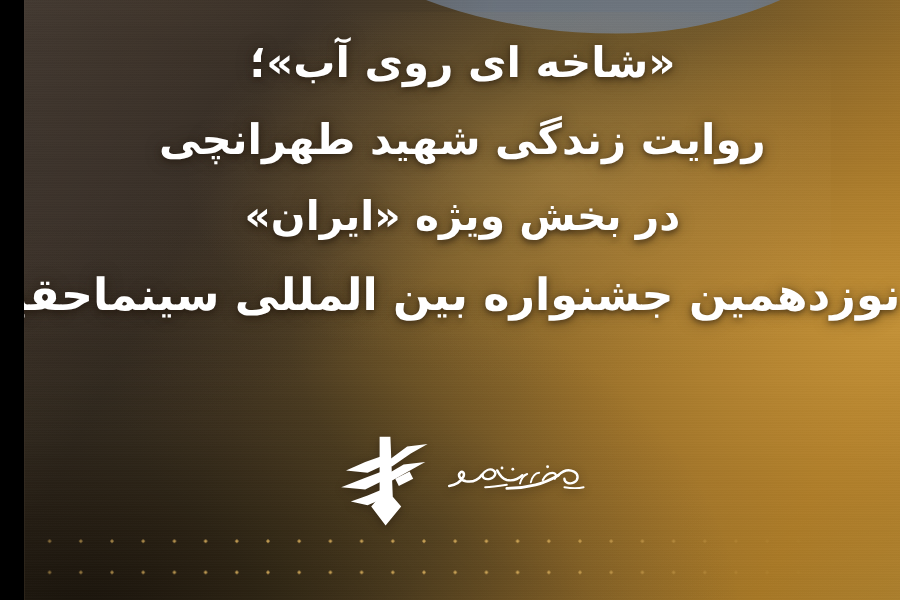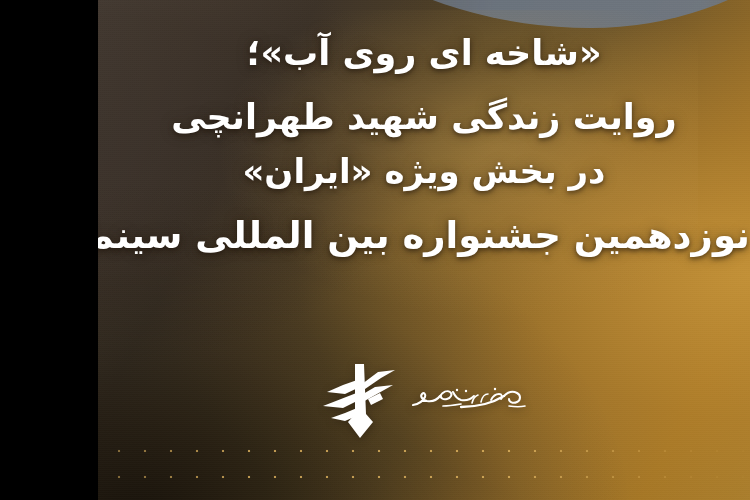--- a/index.html
+++ b/index.html
@@ -4,21 +4,21 @@
 <title>Cinema Verite Festival Banner</title>
 <style>
   html, body {
     margin: 0;
     padding: 0;
     background: #000;
   }
 
   .stage {
     position: relative;
-    width: 652px;
+    width: 730px;
     height: 500px;
     overflow: hidden;
     font-family: "DejaVu Sans", "Liberation Sans", sans-serif;
     
     background:
       radial-gradient(ellipse 120% 90% at 100% 55%,
          rgba(196,146,56,0.95) 0%,
          rgba(176,126,44,0.55) 32%,
          rgba(120,88,36,0.15) 58%,
          rgba(0,0,0,0) 76%),
@@ -136,21 +136,21 @@
     font-weight: 700;
     line-height: 1.0;
     letter-spacing: 0;
     text-shadow:
        0 2px 5px rgba(30,20,10,0.62),
        0 0 14px rgba(40,28,14,0.36);
     white-space: nowrap;
   }
 
   .line.l1 { font-size: 35px; margin-bottom: 29px; }
-  .line.l2 { font-size: 35px; margin-bottom: 19px; }
+  .line.l2 { font-size: 35px; margin-bottom: 29px; }
   .line.l3 { font-size: 34px; margin-bottom: 29px; }
   .line.l4 { font-size: 37px; }
 
   .logo-block {
     position: absolute;
     left: 0;
     right: 0;
     top: 358px;
     display: flex;
     align-items: center;

